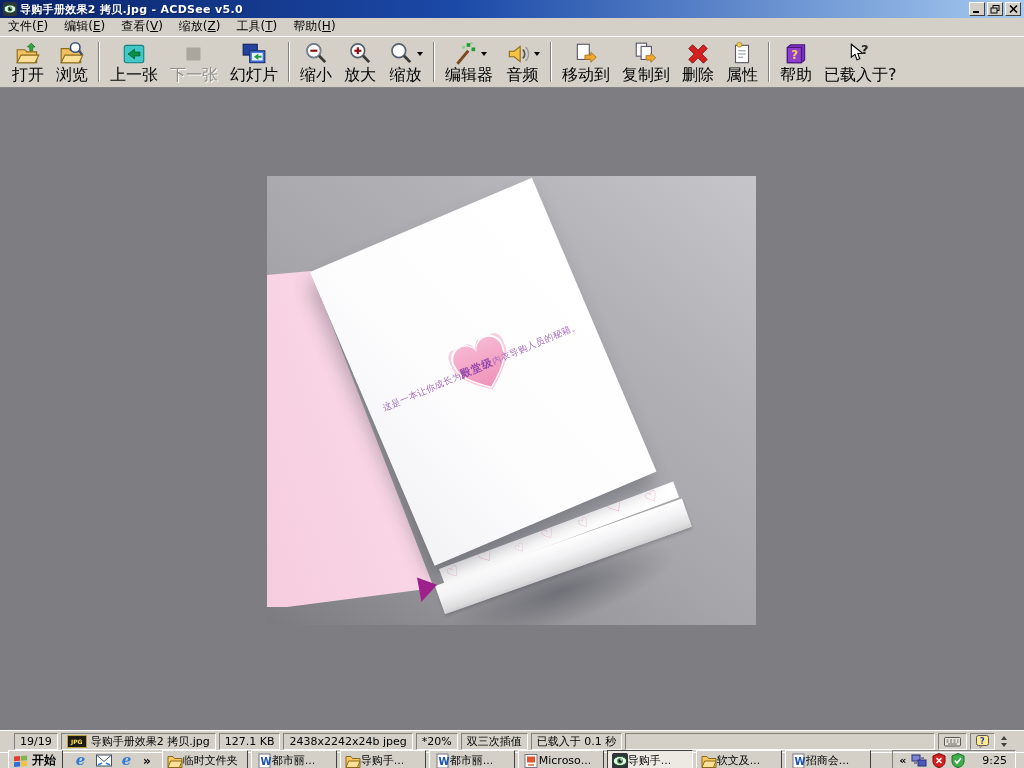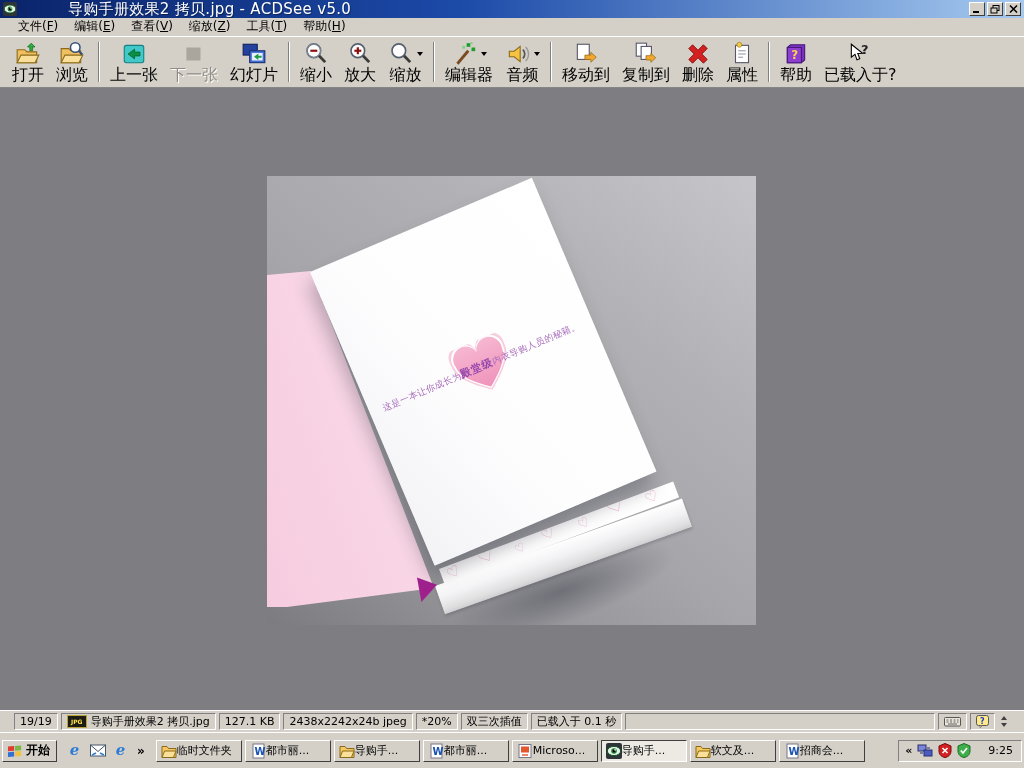--- a/index.html
+++ b/index.html
@@ -4,28 +4,28 @@
 <style>
   * { margin:0; padding:0; box-sizing:border-box; }
   html,body { width:1024px; height:768px; overflow:hidden; }
   body { font-family:"DejaVu Sans","Liberation Sans",sans-serif; font-size:12px; background:#d4d0c8; }
   #app { width:1024px; height:768px; display:flex; flex-direction:column; }
 
   
   .titlebar { height:18px; background:linear-gradient(90deg,#0a246a 0%,#1c4aa8 45%,#a6caf0 100%);
     display:flex; align-items:center; padding:0 2px; flex:0 0 auto; }
   .titlebar .app-ico { width:14px; height:14px; margin:0 3px 0 1px; display:inline-flex; }
-  .title-text { color:#fff; font-weight:normal; font-size:15px; letter-spacing:.3px; white-space:nowrap; flex:1 1 auto;
-    text-shadow:1px 1px 0 rgba(0,0,0,.35);margin-left:48px; }
+  .title-text { color:#fff; font-weight:bold; font-size:11px; letter-spacing:.3px; white-space:nowrap; flex:1 1 auto;
+    text-shadow:1px 1px 0 rgba(0,0,0,.35); }
   .winbtns { display:flex; gap:2px; margin-right:1px; }
   .winbtn { width:16px; height:14px; background:#d4d0c8; border:1px solid; border-color:#fff #404040 #404040 #fff;
     display:flex; align-items:center; justify-content:center; }
 
   
-  .menubar { height:18px; background:#d4d0c8; display:flex; align-items:center; padding-left:10px; flex:0 0 auto; }
+  .menubar { height:18px; background:#d4d0c8; display:flex; align-items:center; padding-left:0; flex:0 0 auto; }
   .menu-item { padding:1px 8px 2px 8px; color:#000; white-space:nowrap; cursor:default; }
   .menu-item .hotkey { text-decoration:underline; }
 
   
   .toolbar { height:52px; background:#d4d0c8; display:flex; align-items:center; padding:2px 4px 3px 6px;
     border-top:1px solid #fff; border-bottom:1px solid #868686; flex:0 0 auto; }
   .tb-btn { display:flex; flex-direction:column; align-items:center; justify-content:flex-end;
     padding:2px 5px 1px 5px; border:1px solid transparent; height:46px; }
   .tb-iconrow { display:flex; align-items:center; height:27px; }
   .tb-label { font-size:16px; color:#000; white-space:nowrap; line-height:16px; }
@@ -69,22 +69,22 @@
     display:flex; align-items:center; padding:0 5px; white-space:nowrap; color:#000; }
   .sb-grow { flex:1 1 auto; }
   .jpg-badge { width:20px; height:13px; background:#1c1c14; border:1px solid #b9a23a; color:#ffe34a;
     font-size:6px; font-weight:bold; display:flex; align-items:center; justify-content:center; margin-right:4px; letter-spacing:0; }
   .sb-spin { display:flex; flex-direction:column; gap:3px; margin:0 3px; }
   .sb-spin i { display:block; width:0; height:0; border-left:3px solid transparent; border-right:3px solid transparent; }
   .sb-spin .up { border-bottom:4px solid #404040; }
   .sb-spin .dn { border-top:4px solid #404040; }
 
   
-  .taskbar { height:36px; background:#d4d0c8; border-top:1px solid #fff; display:flex;
-    align-items:center; padding:2px 2px; gap:3px; flex:0 0 auto; }
+  .taskbar { height:16px; background:#d4d0c8; border-top:1px solid #fff; display:flex;
+    align-items:center; padding:2px 8px; gap:3px; flex:0 0 auto; }
   .start-btn { height:22px; display:flex; align-items:center; gap:3px; padding:0 6px 0 4px;
     background:#d4d0c8; border:1px solid; border-color:#fff #404040 #404040 #fff; font-weight:bold; font-size:12px; }
   .quick { display:flex; align-items:center; gap:6px; padding:0 6px; }
   .ql-ico { width:17px; height:17px; display:inline-flex; align-items:center; justify-content:center; }
   .e-glyph { font-family:"DejaVu Serif","Liberation Serif",serif; font-style:italic; font-weight:bold;
     font-size:15px; color:#2e7cd6; line-height:15px; }
   .overflow { font-size:12px; font-weight:bold; color:#000; padding:0 2px; }
   .task-btn { height:22px; flex:0 0 86px; display:flex; align-items:center; padding:0 4px;
     background:#d4d0c8; border:1px solid; border-color:#fff #404040 #404040 #fff;
     font-size:11px; white-space:nowrap; overflow:hidden; }

